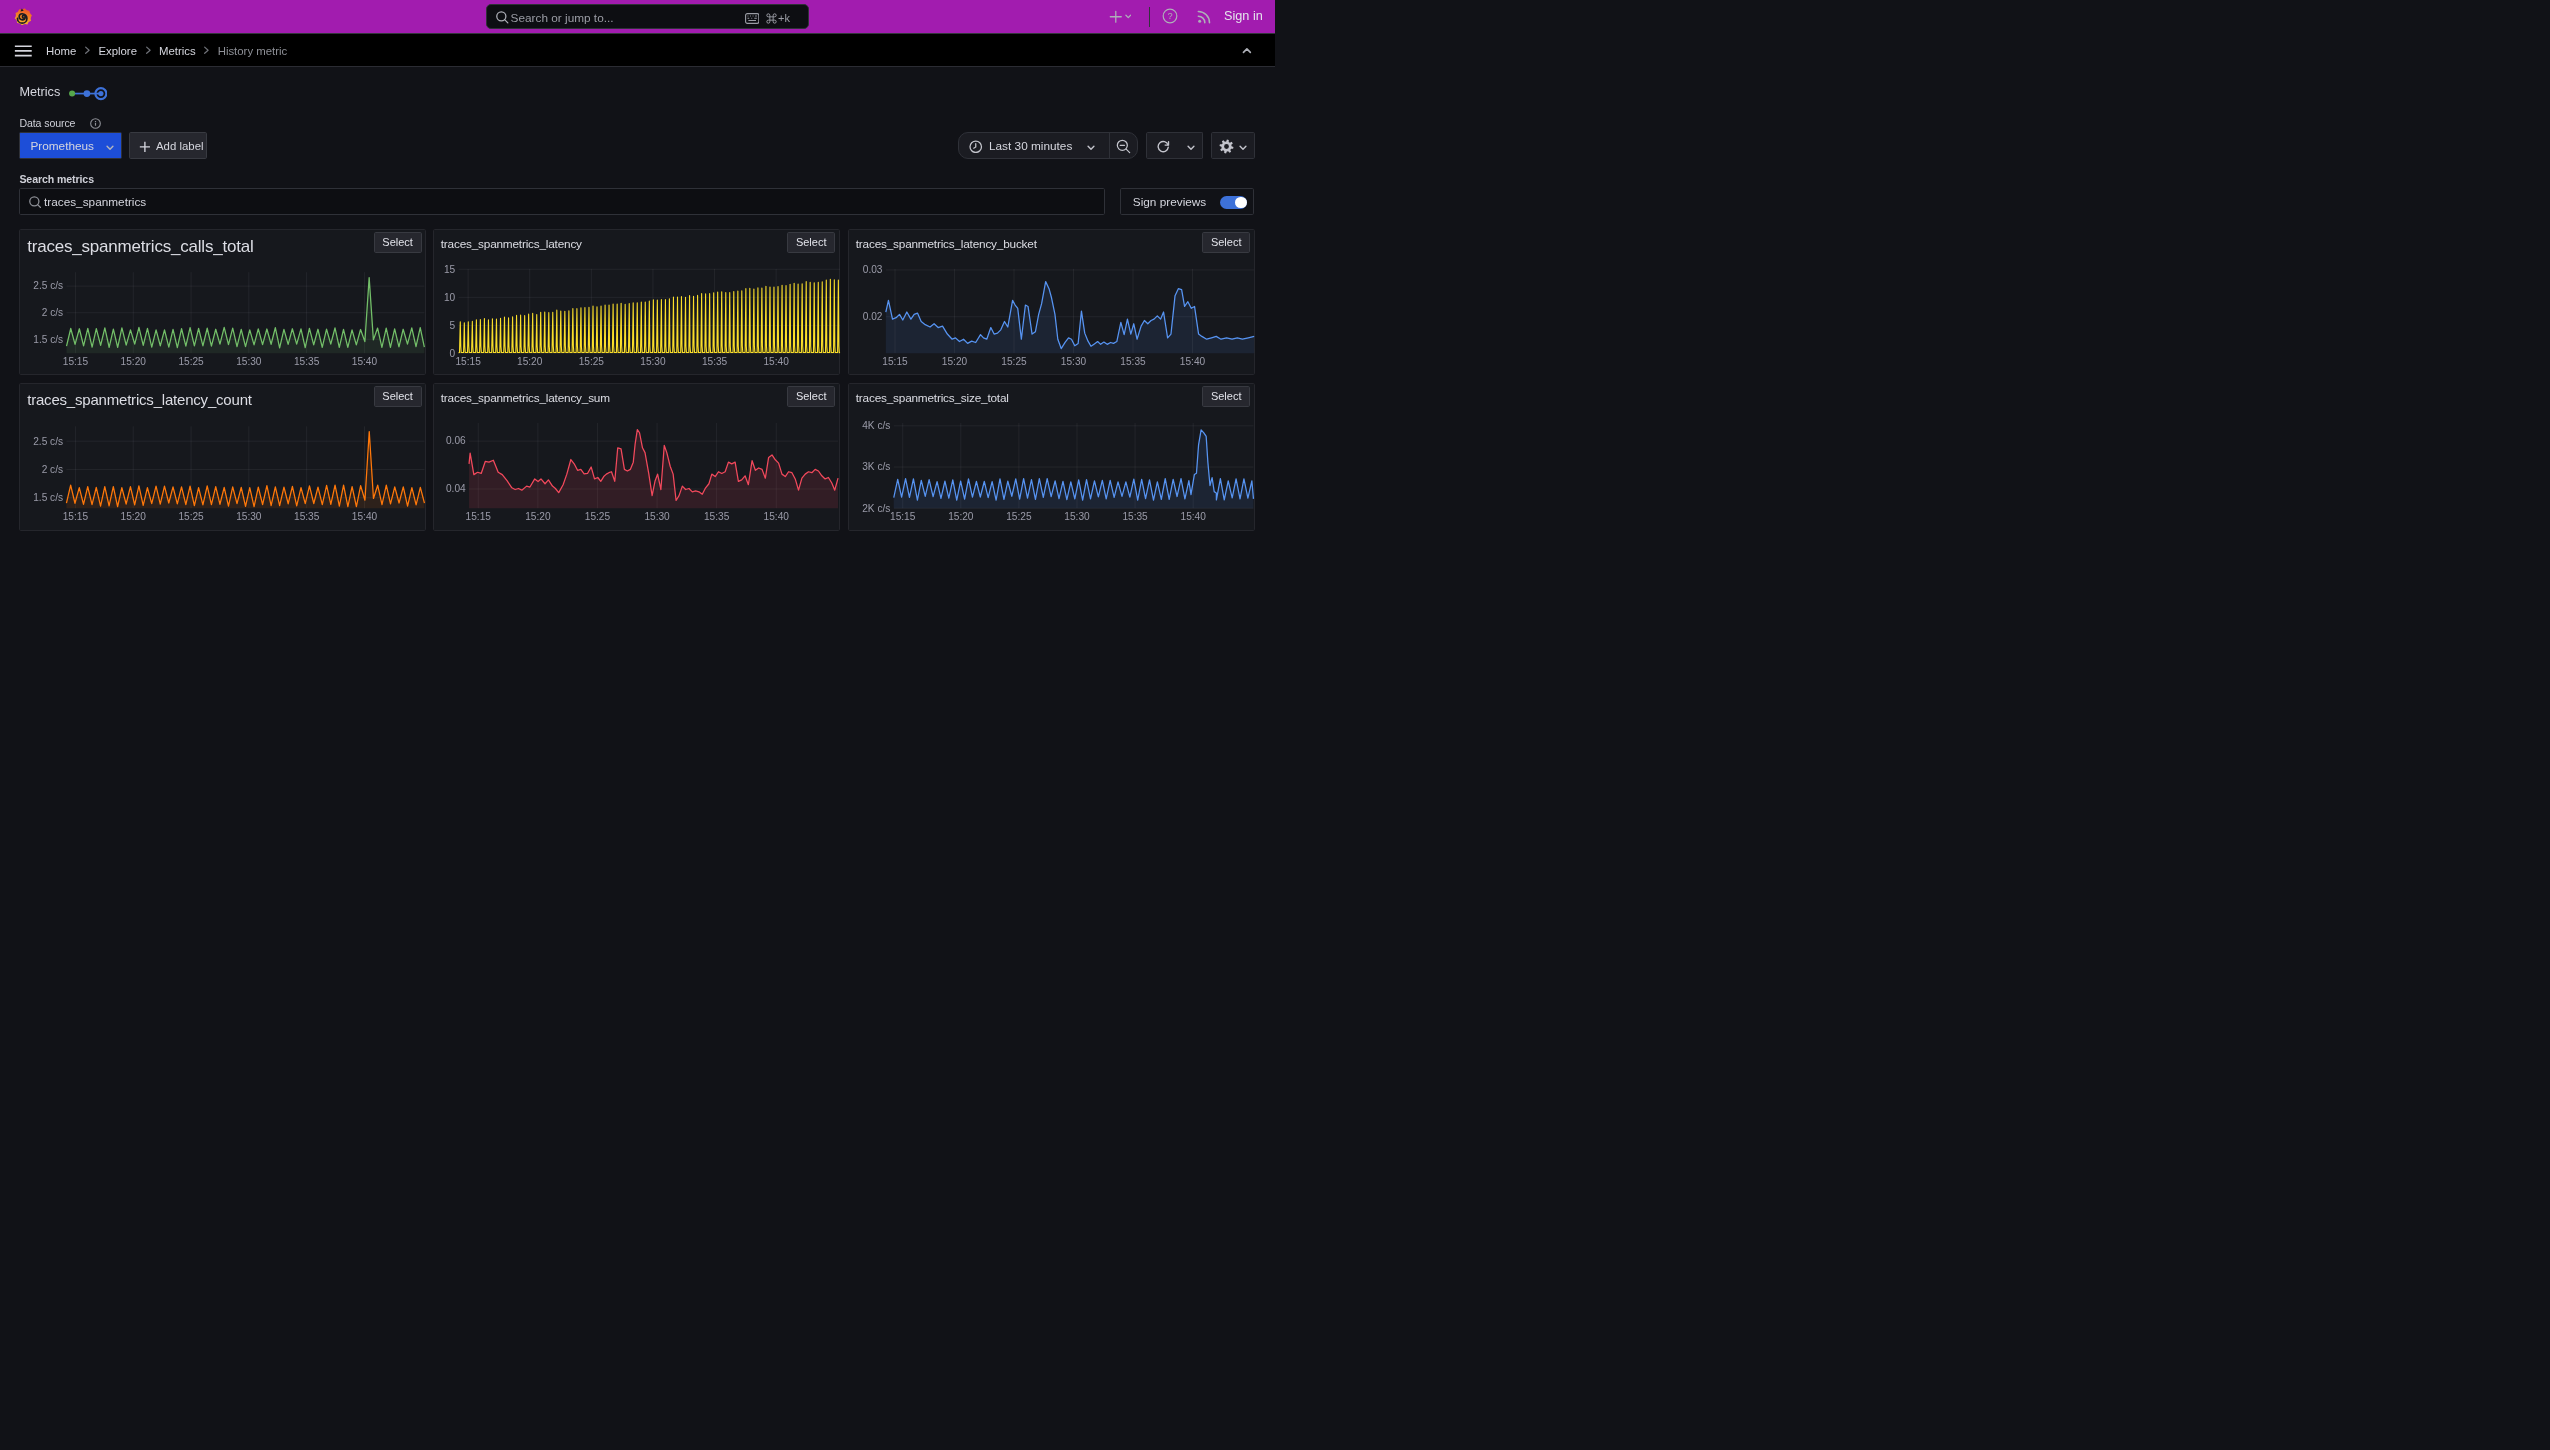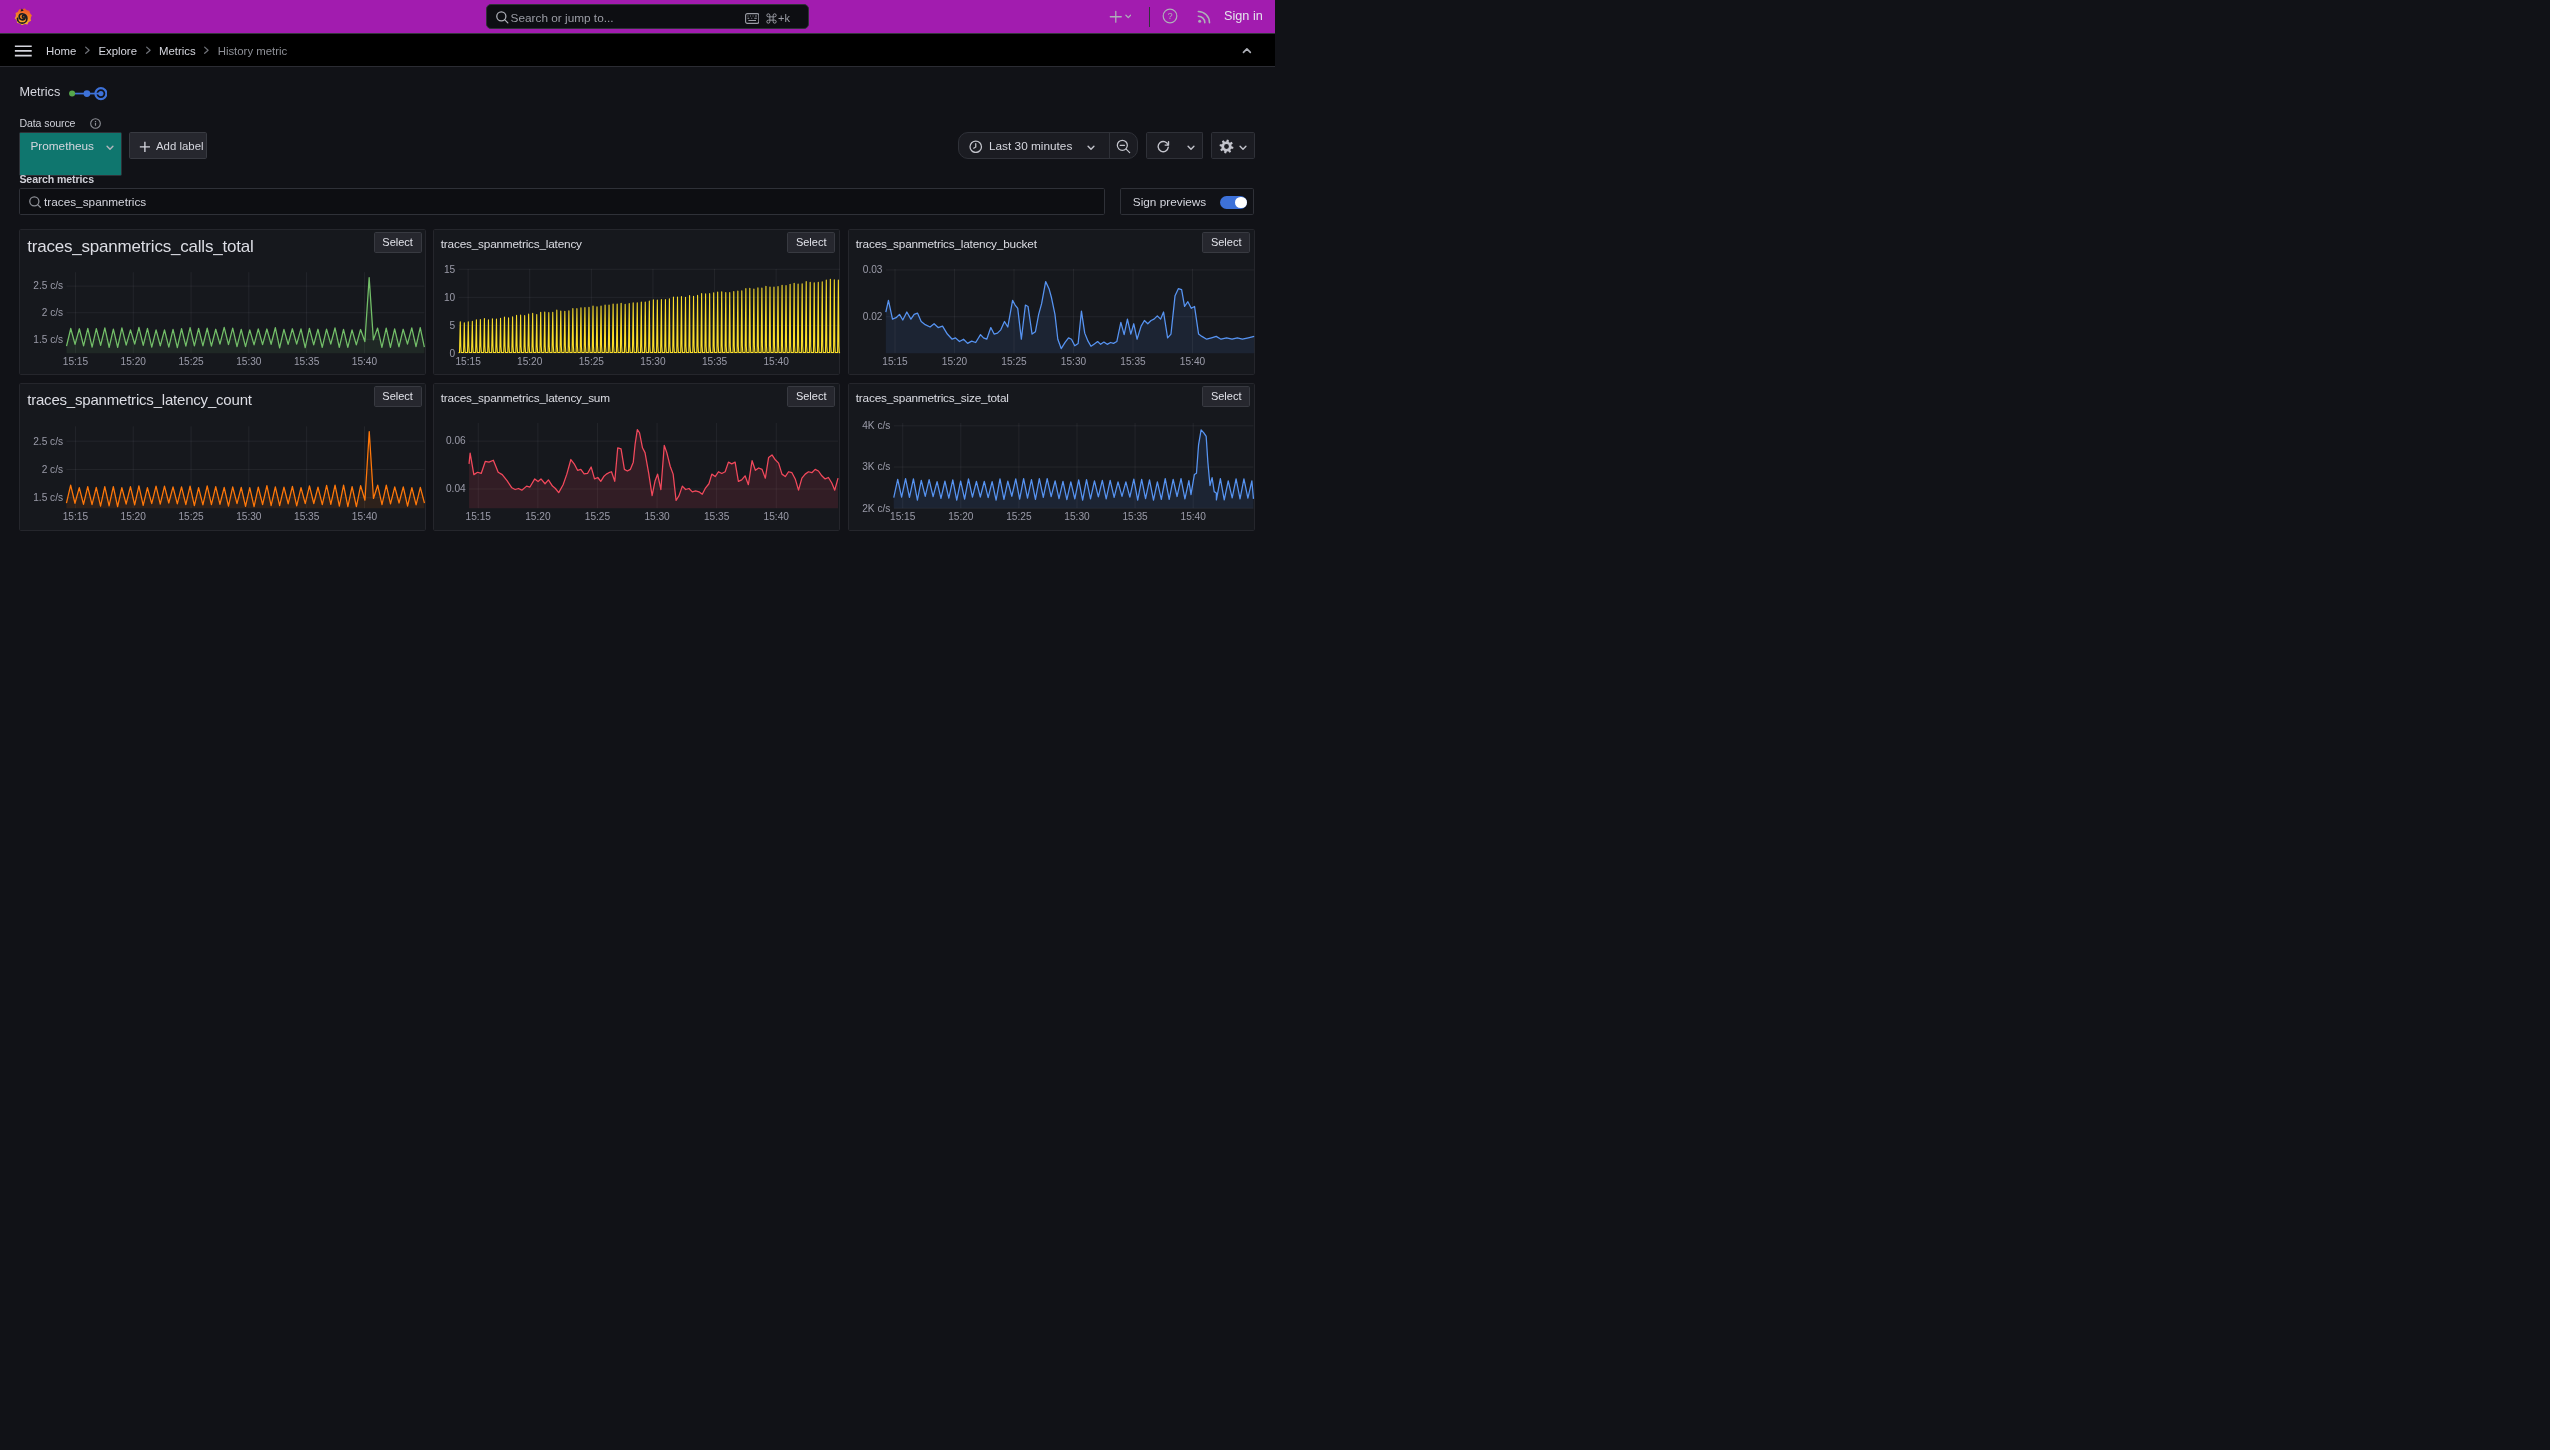--- a/index.html
+++ b/index.html
@@ -77,21 +77,21 @@
 <circle cx="7" cy="12.5" r="3.6" fill="#56a64b"></circle>
 <circle cx="24.5" cy="12.5" r="4" fill="#3d71d9"></circle>
 <circle cx="41" cy="12.5" r="6.5" fill="none" stroke="#3d71d9" stroke-width="2.6"></circle>
 <circle cx="41" cy="12.5" r="3.1" fill="#3d71d9"></circle>
     </svg>
 <span class="abs" style="left:19.4px;top:117px;font-size:10.6px;font-weight:400;color:#cfd0d8;letter-spacing:-0.1px">Data source</span>
 <svg width="11" height="11" viewBox="0 0 13 13" class="abs" style="left:90px;top:118px">
 <circle cx="6.5" cy="6.5" r="5.7" stroke="#8e9097" stroke-width="1.3" fill="none"></circle>
 <path d="M6.5 5.6v3.6 M6.5 3.5v1.1" stroke="#8e9097" stroke-width="1.4"></path>
     </svg>
-<div class="abs" style="left:19.4px;top:132px;width:103px;height:44px;background:#0f766e;border:0.8px solid #2f3138;border-radius:1.7px">
+<div class="abs" style="left:19.4px;top:132px;width:103px;height:27px;background:#1d4ed8;border:0.8px solid #2f3138;border-radius:1.7px">
       <span class="abs" style="left:10px;top:5.9px;font-size:11.8px;color:#d5d6de">Prometheus</span>
       <span class="abs" style="left:85px;top:8.4px"><svg width="10" height="10" viewBox="0 0 12 12" fill="none" style="">
           <path d="M2.5 4 L6 7.5 L9.5 4" stroke="#b4b6bd" stroke-width="1.7" stroke-linecap="round" stroke-linejoin="round" transform="scale(1.0)"></path>
         </svg></span>
     </div>
 <div class="abs" style="left:129px;top:132px;width:78px;height:27px;background:#26272e;border:0.8px solid #383a41;border-radius:1.7px">
       <svg width="11.8" height="11.8" viewBox="0 0 14 14" class="abs" style="left:9.3px;top:7.6px">
         <path d="M7 1v12 M1 7h12" stroke="#d5d6de" stroke-width="1.6"></path>
       </svg>
       <span class="abs" style="left:26px;top:6.8px;font-size:11.4px;color:#d5d6de;white-space:nowrap">Add label</span>

